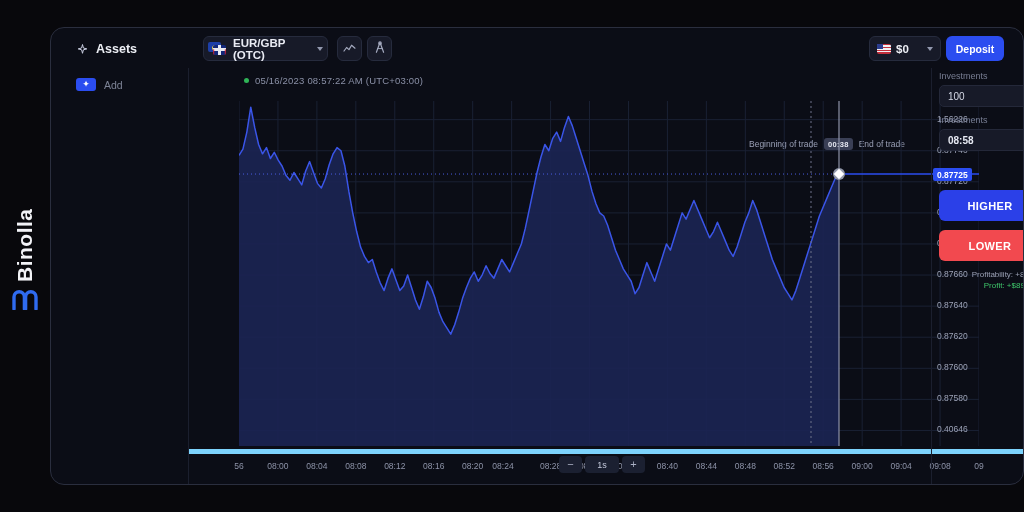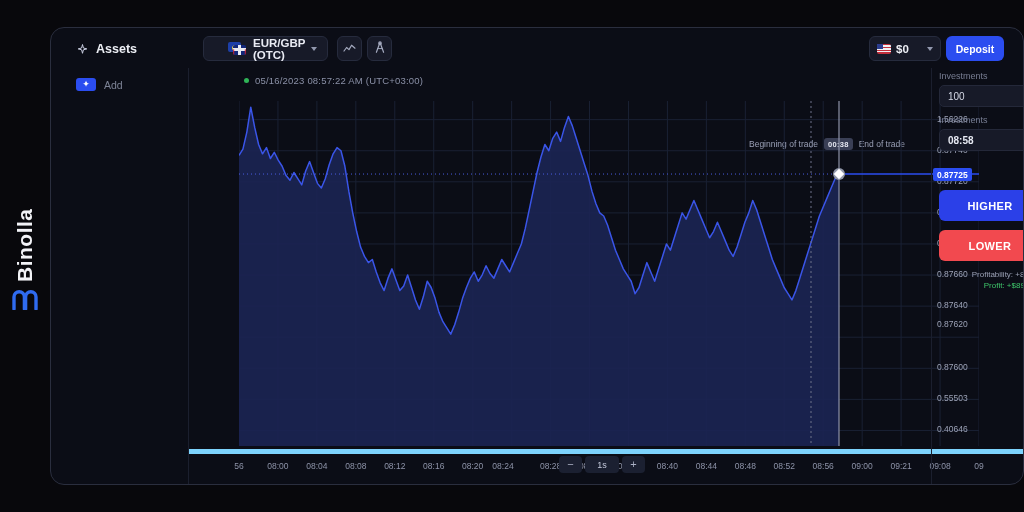--- a/index.html
+++ b/index.html
@@ -33,21 +33,21 @@
   .assets-btn {
     position: absolute; left: 25px; top: 11px; height: 20px;
     display: flex; align-items: center; gap: 7px;
     color: #eceef4; font-size: 12.5px; font-weight: bold;
   }
   .spark-icon { width: 13px; height: 13px; color: #c9cde0; }
 
   .asset-select {
     position: absolute; left: 152px; top: 8px; width: 125px; height: 25px;
     background: #171a28; border: 1px solid #262b3d; border-radius: 6px;
-    display: flex; align-items: center; padding: 0 24px; gap: 6px;
+    display: flex; align-items: center; padding: 0 4px; gap: 6px;
   }
   .flag-pair { position: relative; width: 19px; height: 14px; flex: 0 0 19px; }
   .flag-eu { position: absolute; left: 0; top: 0; width: 13px; height: 10px; background: #1d3fa8; border-radius: 2px; }
   .flag-eu::after {
     content: ""; position: absolute; left: 4px; top: 3px; width: 4px; height: 4px;
     border: 1px solid #f5d33c; border-radius: 50%;
   }
   .flag-uk {
     position: absolute; left: 5px; top: 3px; width: 13px; height: 10px;
     background: #12277a; border-radius: 2px; overflow: hidden;
@@ -306,23 +306,23 @@
       </div>
 
       <div class="price-axis">
           <div class="price-tick" style="top: 12.6486px;">1.56226</div>
           <div class="price-tick" style="top: 43.7297px;">0.87740</div>
           <div class="price-tick" style="top: 74.8108px;">0.87720</div>
           <div class="price-tick" style="top: 105.892px;">0.87700</div>
           <div class="price-tick" style="top: 136.973px;">0.87680</div>
           <div class="price-tick" style="top: 168.054px;">0.87660</div>
           <div class="price-tick" style="top: 199.135px;">0.87640</div>
-          <div class="price-tick" style="top: 218px;">0.87620</div>
+          <div class="price-tick" style="top: 230px;">0.87620</div>
           <div class="price-tick" style="top: 261.297px;">0.87600</div>
-          <div class="price-tick" style="top: 292.378px;">0.55503</div>
+          <div class="price-tick" style="top: 292.378px;">0.87580</div>
           <div class="price-tick" style="top: 323.459px;">0.40646</div>
           <div class="price-current" style="top: 67.0405px;">0.87725</div>
         </div>
 
       <div class="time-axis">
           <div class="time-tick" style="left: 50px;">56</div>
           <div class="time-tick" style="left: 88.9474px;">08:00</div>
           <div class="time-tick" style="left: 127.895px;">08:04</div>
           <div class="time-tick" style="left: 166.842px;">08:08</div>
           <div class="time-tick" style="left: 205.789px;">08:12</div>
@@ -331,21 +331,21 @@
           <div class="time-tick" style="left: 314px;">08:24</div>
           <div class="time-tick" style="left: 361.579px;">08:28</div>
           <div class="time-tick" style="left: 400.526px;">08:32</div>
           <div class="time-tick" style="left: 439.474px;">08:36</div>
           <div class="time-tick" style="left: 478.421px;">08:40</div>
           <div class="time-tick" style="left: 517.368px;">08:44</div>
           <div class="time-tick" style="left: 556.316px;">08:48</div>
           <div class="time-tick" style="left: 595.263px;">08:52</div>
           <div class="time-tick" style="left: 634.211px;">08:56</div>
           <div class="time-tick" style="left: 673.158px;">09:00</div>
-          <div class="time-tick" style="left: 712.105px;">09:21</div>
+          <div class="time-tick" style="left: 712.105px;">09:04</div>
           <div class="time-tick" style="left: 751.053px;">09:08</div>
           <div class="time-tick" style="left: 790px;">09</div>
         </div>
 
       <div class="zoom-ctl">
         <div class="zoom-btn">−</div>
         <div class="zoom-val">1s</div>
         <div class="zoom-btn">+</div>
       </div>
     </div>

